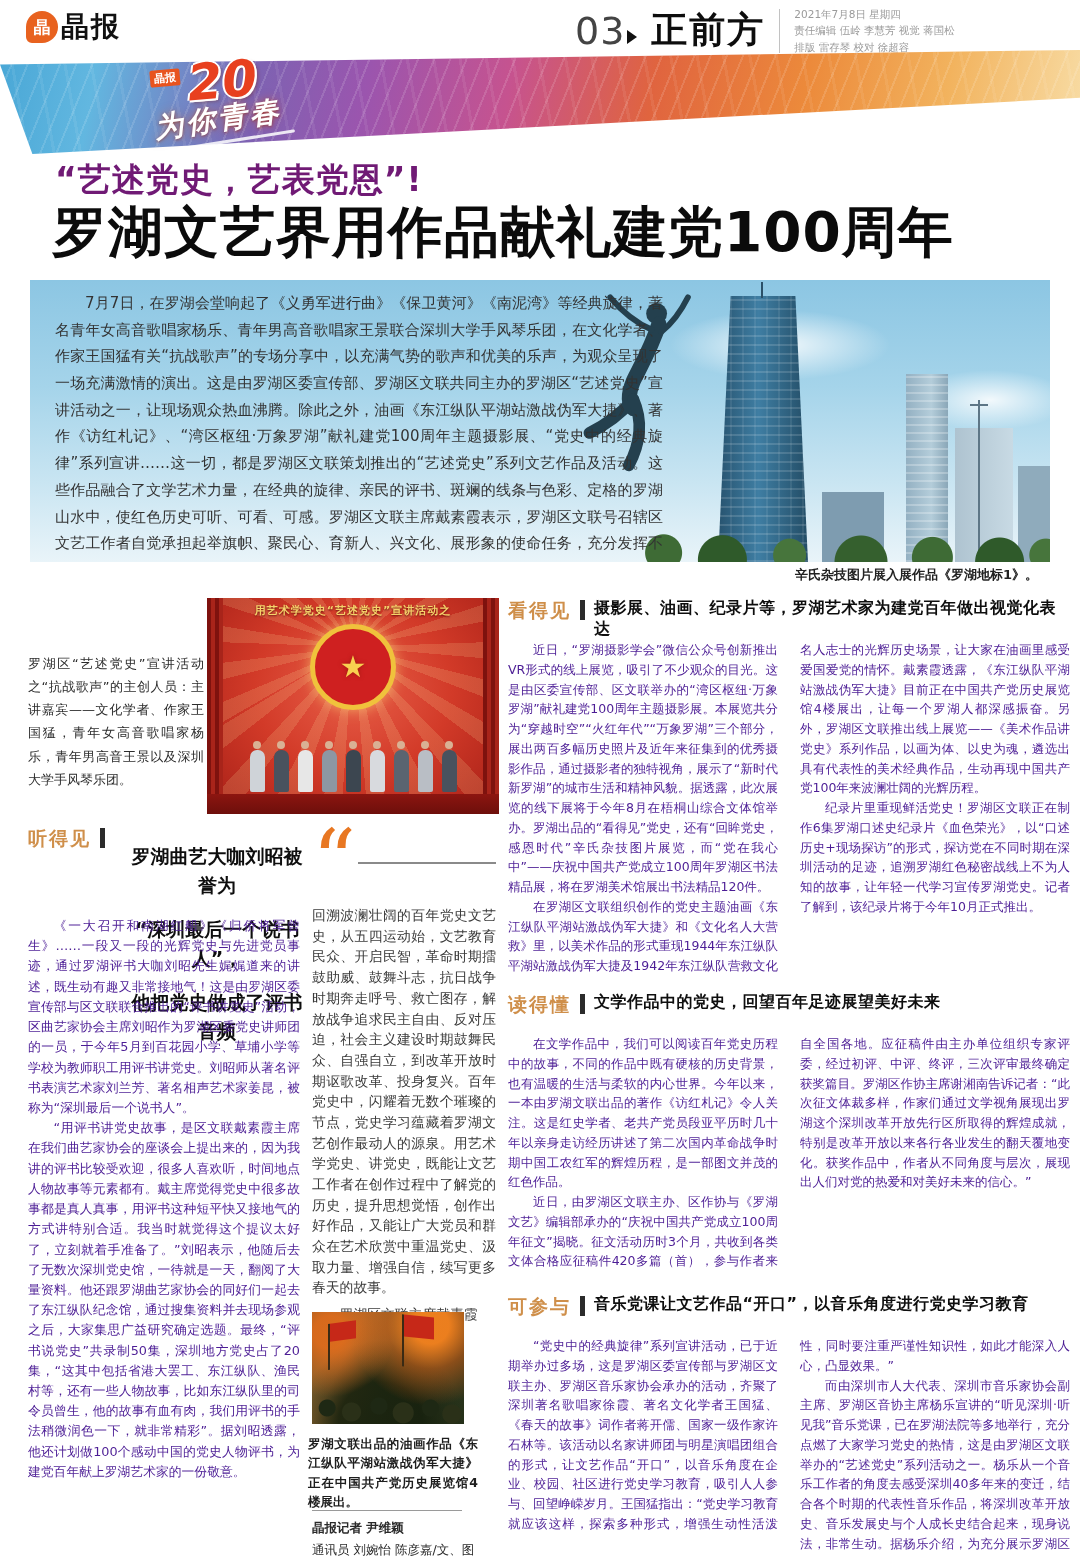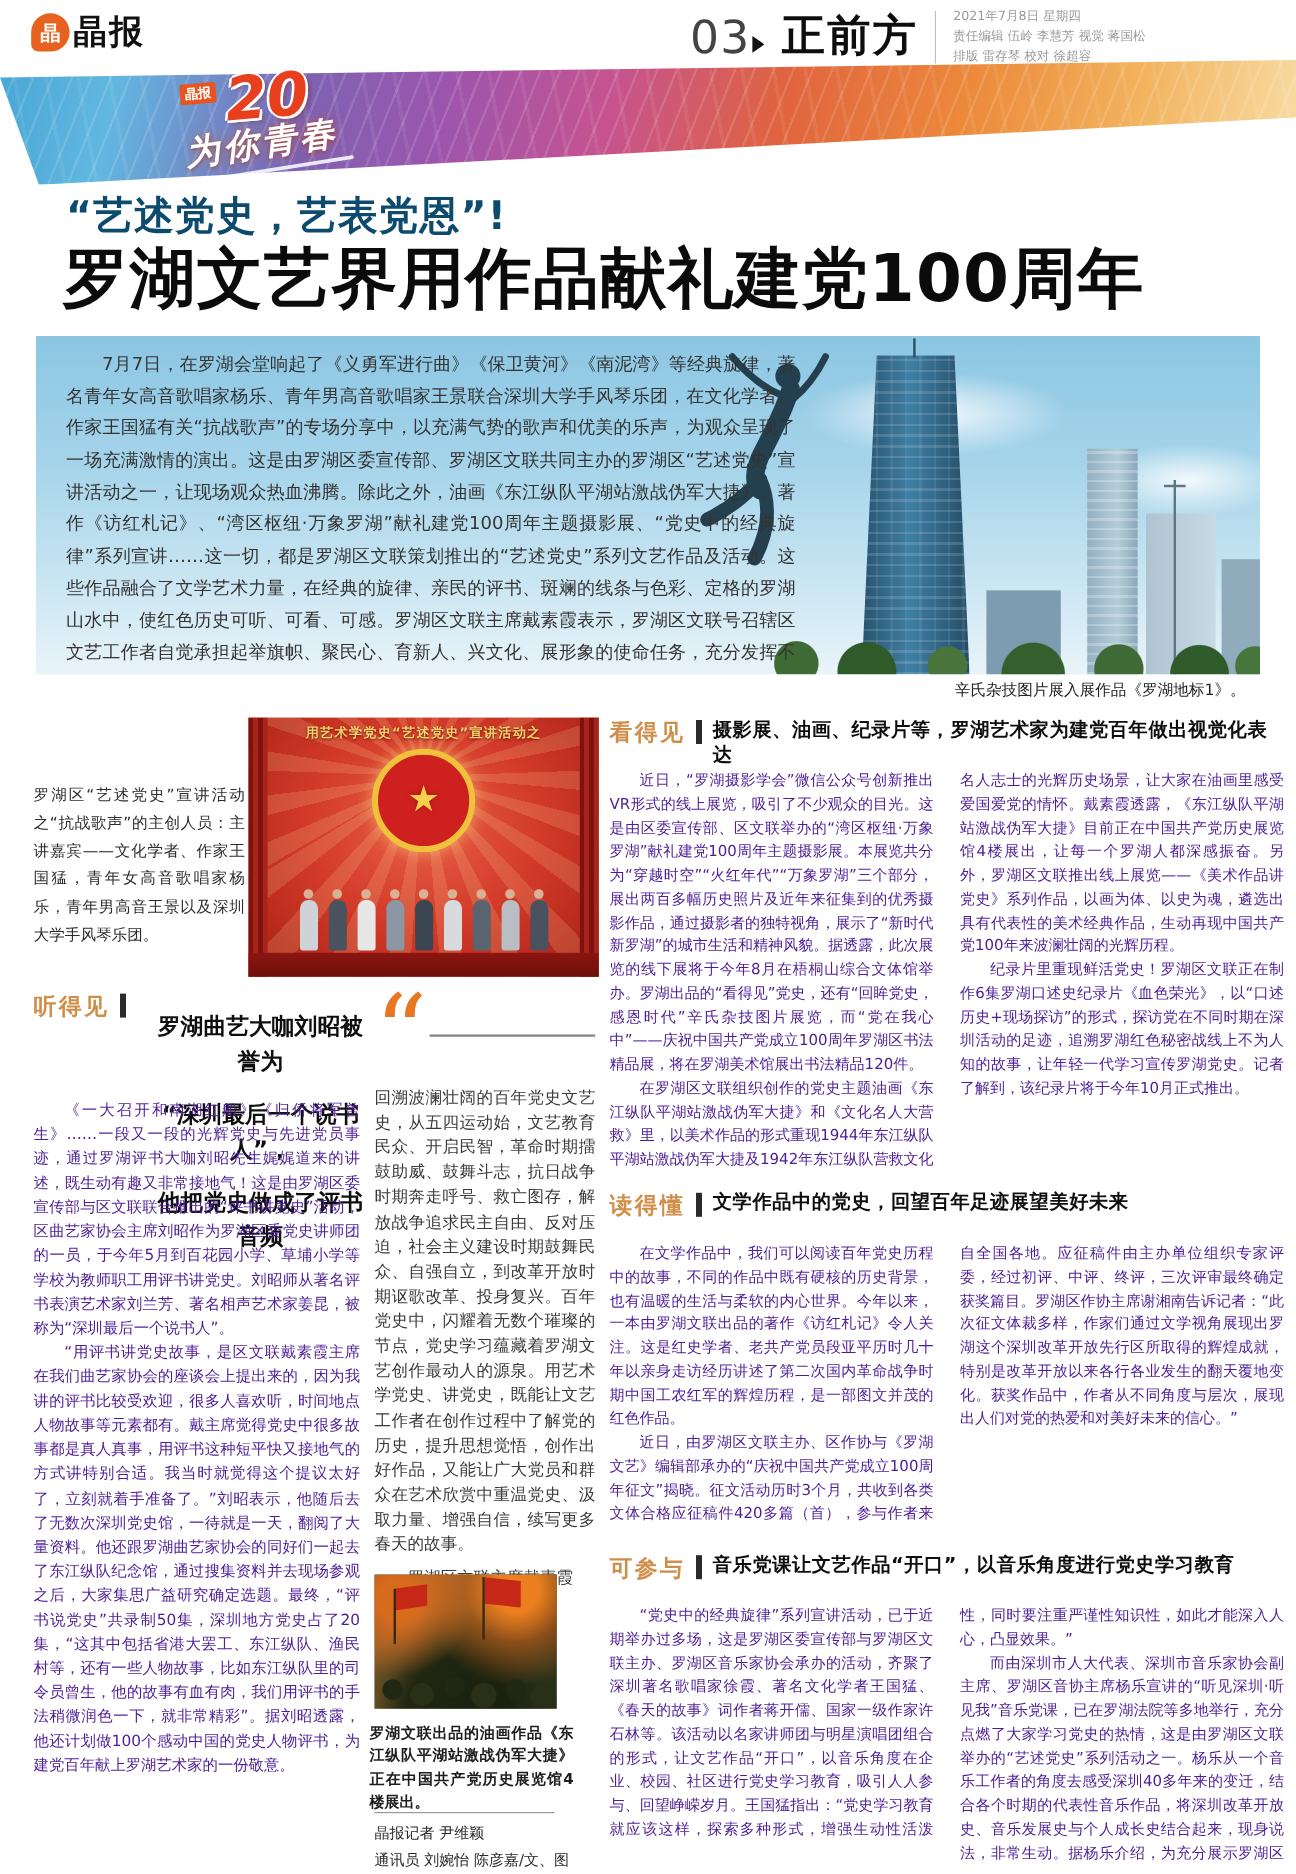--- a/index.html
+++ b/index.html
@@ -35,21 +35,21 @@
   .big-20{display:inline-block;font-size:50px;font-weight:900;font-style:italic;color:#e8401f;
           text-shadow:-2px 0 #fff,2px 0 #fff,0 -2px #fff,0 2px #fff,2px 2px #fff,3px 3px 4px rgba(120,30,0,.4);
           line-height:.9;margin-left:2px;}
   .slogan{font-size:29px;font-weight:900;font-style:italic;color:#fff;letter-spacing:3px;
           text-shadow:0 1px 3px rgba(150,40,10,.55),0 0 10px rgba(230,90,30,.5);
           margin-top:-6px;transform:rotate(-3deg);}
   .slogan-underline{width:120px;height:3px;background:#fff;border-radius:2px;transform:rotate(-4deg);
           margin:2px 0 0 20px;opacity:.85;}
 
   
-  .kicker{left:55px;top:158px;font-size:33px;font-weight:800;color:#0c4a6e;letter-spacing:1px;}
+  .kicker{left:55px;top:158px;font-size:33px;font-weight:800;color:#701a75;letter-spacing:1px;}
   .main-title{left:52px;top:196px;font-size:55px;font-weight:900;color:#0b0b0b;letter-spacing:1px;}
 
   
   .feature{left:30px;top:280px;width:1020px;height:282px;overflow:hidden;
     background:linear-gradient(180deg,#8cc6e3 0%,#a5d4ea 38%,#c9e5f2 72%,#e9f4f9 100%);}
   .cloud{border-radius:50%;background:radial-gradient(closest-side,rgba(255,255,255,.85),rgba(255,255,255,0));}
   .tower-main{left:688px;top:16px;width:90px;height:266px;
     background:linear-gradient(90deg,#27536f 0%,#3f7ea3 45%,#234d66 100%);
     clip-path:polygon(14% 0,86% 0,100% 100%,0 100%);}
   .tower-main::after{content:"";position:absolute;inset:0;
@@ -68,21 +68,21 @@
     background:radial-gradient(circle at 8% 80%,#3e6b35 0 18px,transparent 19px),
                radial-gradient(circle at 22% 95%,#2f5a2a 0 24px,transparent 25px),
                radial-gradient(circle at 38% 85%,#47753c 0 16px,transparent 17px),
                radial-gradient(circle at 55% 100%,#35602e 0 26px,transparent 27px),
                radial-gradient(circle at 72% 90%,#3e6b35 0 20px,transparent 21px),
                radial-gradient(circle at 88% 100%,#2f5a2a 0 24px,transparent 25px),
                radial-gradient(circle at 99% 85%,#47753c 0 16px,transparent 17px);}
   .gymnast{left:540px;top:8px;width:150px;height:232px;}
   .lede{left:25px;top:10px;width:608px;font-size:15px;line-height:1.78;color:#333;text-align:justify;}
   .lede p{margin:0;text-indent:2em;}
-  .feature-caption{top:566px;right:42px;font-size:13px;font-weight:400;color:#222;}
+  .feature-caption{top:566px;right:42px;font-size:13px;font-weight:700;color:#222;}
 
   
   .stage{left:207px;top:598px;width:292px;height:216px;overflow:hidden;
     background:radial-gradient(ellipse at 50% 42%,#e85f49 0%,#d23a28 48%,#a41e16 100%);}
   .stage-rays{position:absolute;inset:-40px;
     background:repeating-conic-gradient(from 240deg at 50% 30%,rgba(255,230,160,.16) 0 7deg,transparent 7deg 16deg);}
   .curtain-l,.curtain-r{position:absolute;top:0;width:16px;height:100%;
     background:repeating-linear-gradient(90deg,#7e120e 0 4px,#a8241a 4px 8px);}
   .curtain-l{left:0;} .curtain-r{right:0;}
   .stage-banner{position:absolute;top:5px;width:100%;text-align:center;font-size:11px;font-weight:700;
@@ -137,21 +137,21 @@
   .troops{position:absolute;bottom:0;width:100%;height:40px;
     background:radial-gradient(circle at 10% 60%,#1e2814 0 8px,transparent 9px),
                radial-gradient(circle at 26% 70%,#2a3018 0 9px,transparent 10px),
                radial-gradient(circle at 44% 55%,#1e2814 0 8px,transparent 9px),
                radial-gradient(circle at 60% 72%,#2a3018 0 10px,transparent 11px),
                radial-gradient(circle at 78% 60%,#1e2814 0 8px,transparent 9px),
                radial-gradient(circle at 92% 75%,#2a3018 0 9px,transparent 10px);}
   .painting-caption{left:308px;top:1434px;width:170px;font-size:12.5px;font-weight:700;line-height:1.55;
     color:#1e1e1e;text-align:justify;}
   .credit-rule{left:312px;top:1510px;width:150px;border-top:1px solid #9a9a9a;}
-  .credit-1{left:312px;top:1520px;font-size:12.5px;color:#2a2a2a;}
+  .credit-1{left:312px;top:1520px;font-size:12.5px;color:#2a2a2a;font-weight:bold;}
   .credit-2{left:312px;top:1542px;font-size:12.5px;color:#2a2a2a;}
 </style>
 </head>
 <body>
 
 <div class="page">
 
   <div class="abs masthead">
     <div class="abs logo">
       <span class="logo-drop">晶</span>

